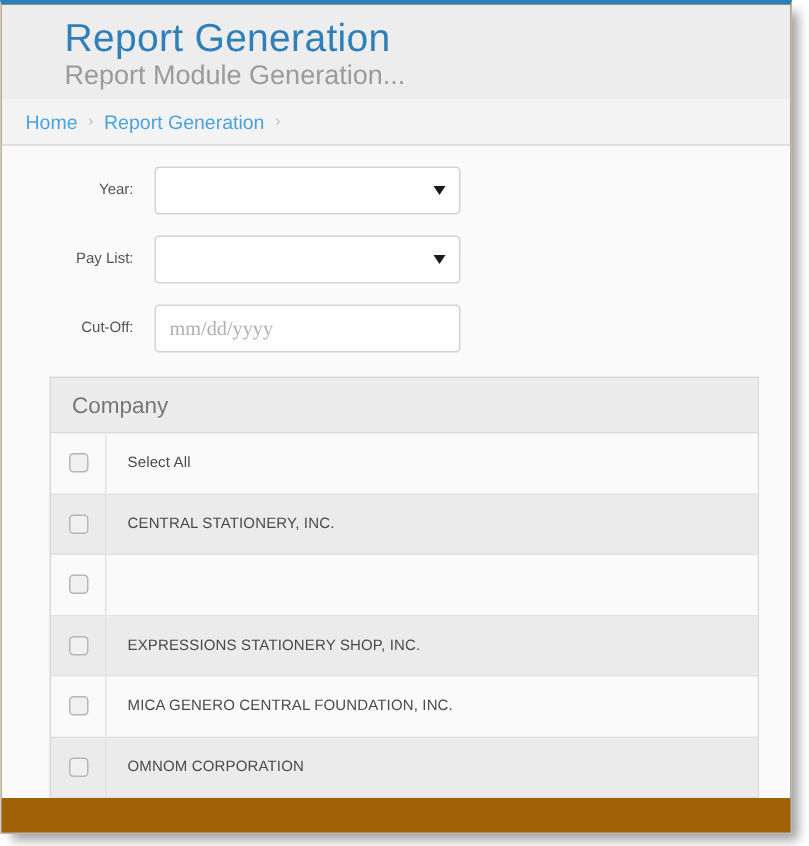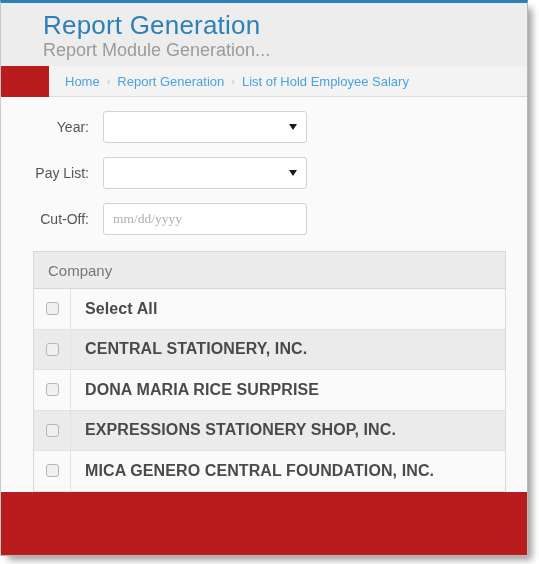--- a/index.html
+++ b/index.html
@@ -19,21 +19,21 @@
     position: absolute;
     left: 0;
     top: 0;
     width: 528px;
     height: 556px;
     box-sizing: border-box;
     border-left: 1px solid #c9c9c9;
     border-right: 1px solid #b8b8b8;
     border-bottom: 1px solid #b8b8b8;
     border-top: 3px solid #2f7fb8;
-    background: #b91c1c;
+    background: #a16207;
     box-shadow: 6px 6px 7px -2px rgba(0,0,0,0.38);
     overflow: hidden;
   }
 
   
   #page-header {
     background: #ededed;
     height: 63px;
     box-sizing: border-box;
     padding: 7px 0 0 42px;
@@ -58,21 +58,20 @@
   
   #breadcrumb-bar {
     background: #f3f3f3;
     border-bottom: 1px solid #dddddd;
     height: 31px;
     box-sizing: border-box;
     padding: 0 0 0 16px;
     display: flex;
     align-items: center;
     font-size: 13px;
-    margin-left: 48px;
   }
   .crumb-link {
     color: #4ba3dd;
     text-decoration: none;
     white-space: nowrap;
   }
   .crumb-sep {
     color: #bdbdbd;
     margin: 0 7px;
     font-size: 11px;
@@ -92,21 +91,21 @@
     display: flex;
     align-items: flex-start;
     margin-bottom: 14px;
   }
   .form-label {
     width: 102px;
     text-align: right;
     padding-right: 14px;
     box-sizing: border-box;
     color: #555555;
-    font-size: 14px;
+    font-size: 10px;
     line-height: 18px;
     padding-top: 7px;
   }
   .form-field { flex: 0 0 auto; }
 
   .fake-select {
     position: relative;
     width: 204px;
     height: 32px;
     box-sizing: border-box;
@@ -188,42 +187,41 @@
     width: 13px;
     height: 13px;
     box-sizing: border-box;
     border: 1px solid #b6b6b6;
     border-radius: 3px;
     background: #f0f0f0;
   }
   .cell-name {
     padding-left: 14px;
     color: #4a4a4a;
-    font-size: 16px;
-    font-weight: bold;
+    font-size: 10px;
+    font-weight: normal;
     letter-spacing: 0.1px;
     white-space: nowrap;
   }
 </style>
 </head>
 <body>
 
 <div id="window">
 
   <div id="page-header">
     <h1 id="page-title">Report Generation</h1>
     <div id="page-subtitle">Report Module Generation...</div>
   </div>
 
   <div id="breadcrumb-bar">
     <a class="crumb-link" href="#">Home</a>
     <span class="crumb-sep">›</span>
     <a class="crumb-link" href="#">Report Generation</a>
     <span class="crumb-sep">›</span>
-    <a class="crumb-link" href="#">List of Hold Employee Salary</a>
   </div>
 
   <div id="content">
 
     <div id="form-area">
 
       <div class="form-row">
         <div class="form-label">Year:</div>
         <div class="form-field">
           <div class="fake-select">
@@ -266,31 +264,36 @@
           <div class="trow even">
             <div class="cell-check">
               <span class="cb"></span>
             </div>
             <div class="cell-name">CENTRAL STATIONERY, INC.</div>
           </div>
           <div class="trow odd">
             <div class="cell-check">
               <span class="cb"></span>
             </div>
-            <div class="cell-name">DONA MARIA RICE SURPRISE</div>
           </div>
           <div class="trow even">
             <div class="cell-check">
               <span class="cb"></span>
             </div>
             <div class="cell-name">EXPRESSIONS STATIONERY SHOP, INC.</div>
           </div>
           <div class="trow odd">
             <div class="cell-check">
               <span class="cb"></span>
             </div>
             <div class="cell-name">MICA GENERO CENTRAL FOUNDATION, INC.</div>
+          </div>
+          <div class="trow even">
+            <div class="cell-check">
+              <span class="cb"></span>
+            </div>
+            <div class="cell-name">OMNOM CORPORATION</div>
           </div>
         </div>
     </div>
 
   </div>
 </div>
 
 </body></html>

